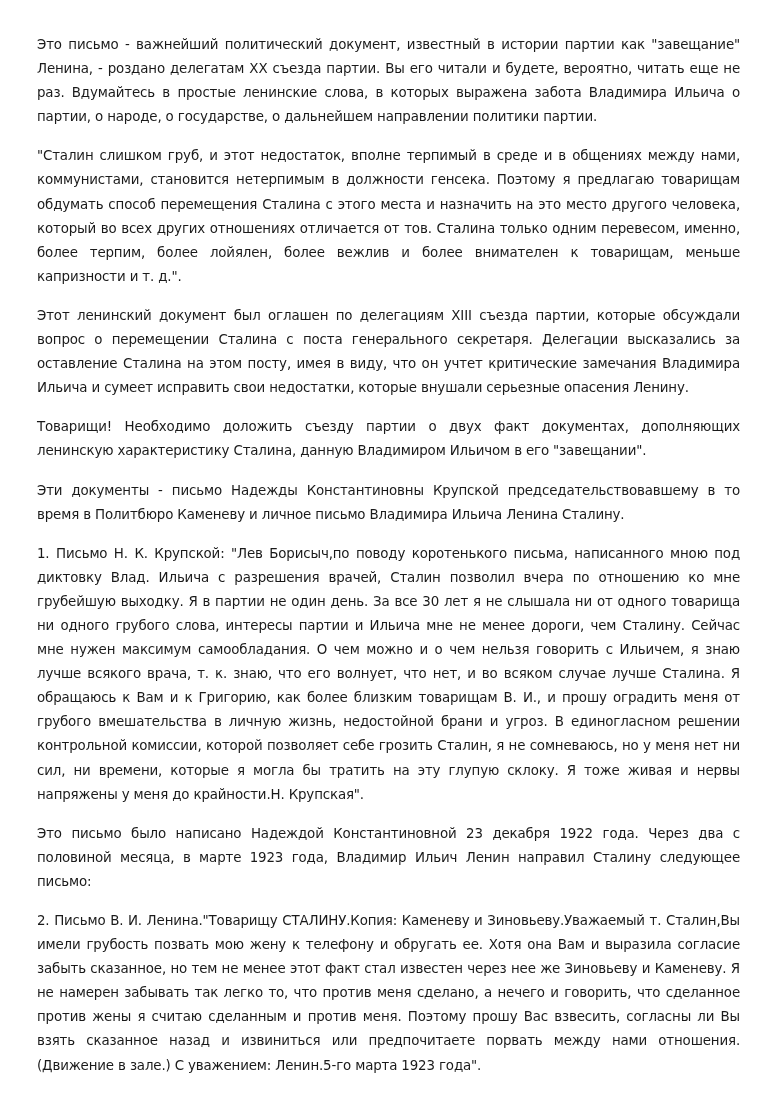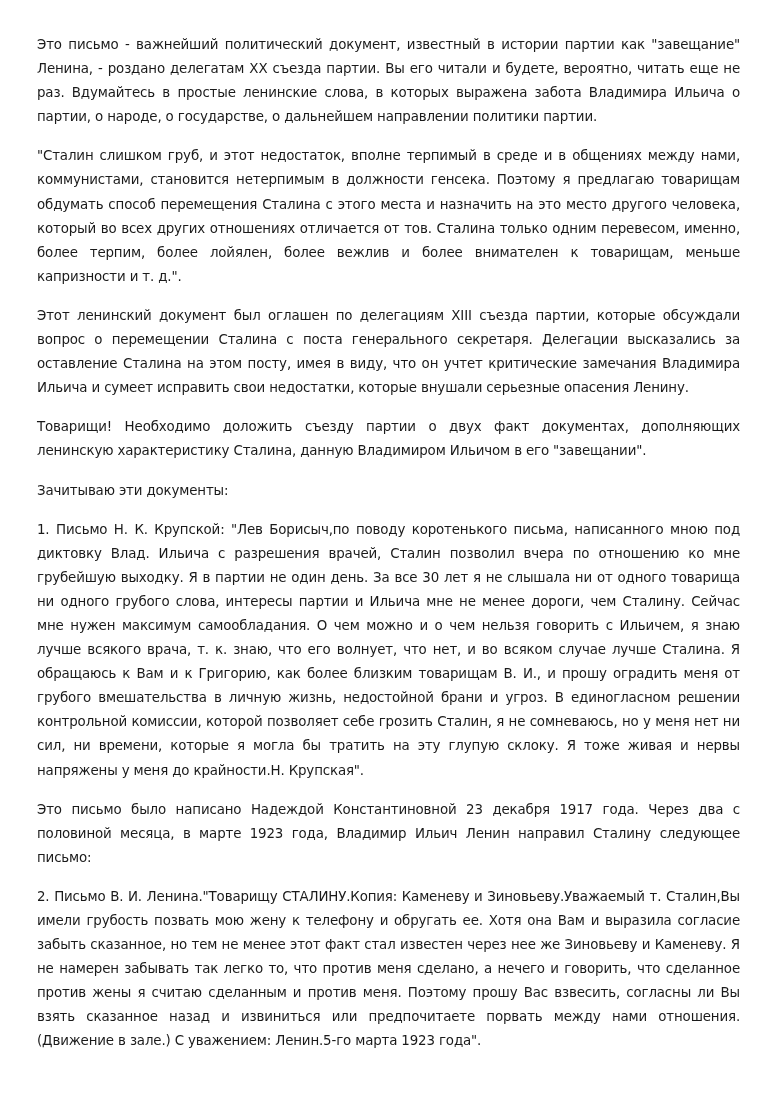--- a/index.html
+++ b/index.html
@@ -31,18 +31,18 @@
     }
   </style>
 </head>
 <body>
 
 <div class="page">
   <p>Это письмо - важнейший политический документ, известный в истории партии как "завещание" Ленина, - роздано делегатам XX съезда партии. Вы его читали и будете, вероятно, читать еще не раз. Вдумайтесь в простые ленинские слова, в которых выражена забота Владимира Ильича о партии, о народе, о государстве, о дальнейшем направлении политики партии.</p>
   <p>"Сталин слишком груб, и этот недостаток, вполне терпимый в среде и в общениях между нами, коммунистами, становится нетерпимым в должности генсека. Поэтому я предлагаю товарищам обдумать способ перемещения Сталина с этого места и назначить на это место другого человека, который во всех других отношениях отличается от тов. Сталина только одним перевесом, именно, более терпим, более лойялен, более вежлив и более внимателен к товарищам, меньше капризности и т. д.".</p>
   <p>Этот ленинский документ был оглашен по делегациям XIII съезда партии, которые обсуждали вопрос о перемещении Сталина с поста генерального секретаря. Делегации высказались за оставление Сталина на этом посту, имея в виду, что он учтет критические замечания Владимира Ильича и сумеет исправить свои недостатки, которые внушали серьезные опасения Ленину.</p>
   <p>Товарищи! Необходимо доложить съезду партии о двух факт документах, дополняющих ленинскую характеристику Сталина, данную Владимиром Ильичом в его "завещании".</p>
-  <p>Зачитываю эти документы:</p>
+  <p>Эти документы - письмо Надежды Константиновны Крупской председательствовавшему в то время в Политбюро Каменеву и личное письмо Владимира Ильича Ленина Сталину.</p>
   <p>1. Письмо Н. К. Крупской: "Лев Борисыч,по поводу коротенького письма, написанного мною под диктовку Влад. Ильича с разрешения врачей, Сталин позволил вчера по отношению ко мне грубейшую выходку. Я в партии не один день. За все 30 лет я не слышала ни от одного товарища ни одного грубого слова, интересы партии и Ильича мне не менее дороги, чем Сталину. Сейчас мне нужен максимум самообладания. О чем можно и о чем нельзя говорить с Ильичем, я знаю лучше всякого врача, т. к. знаю, что его волнует, что нет, и во всяком случае лучше Сталина. Я обращаюсь к Вам и к Григорию, как более близким товарищам В. И., и прошу оградить меня от грубого вмешательства в личную жизнь, недостойной брани и угроз. В единогласном решении контрольной комиссии, которой позволяет себе грозить Сталин, я не сомневаюсь, но у меня нет ни сил, ни времени, которые я могла бы тратить на эту глупую склоку. Я тоже живая и нервы напряжены у меня до крайности.Н. Крупская".</p>
-  <p>Это письмо было написано Надеждой Константиновной 23 декабря 1917 года. Через два с половиной месяца, в марте 1923 года, Владимир Ильич Ленин направил Сталину следующее письмо:</p>
+  <p>Это письмо было написано Надеждой Константиновной 23 декабря 1922 года. Через два с половиной месяца, в марте 1923 года, Владимир Ильич Ленин направил Сталину следующее письмо:</p>
   <p>2. Письмо В. И. Ленина."Товарищу СТАЛИНУ.Копия: Каменеву и Зиновьеву.Уважаемый т. Сталин,Вы имели грубость позвать мою жену к телефону и обругать ее. Хотя она Вам и выразила согласие забыть сказанное, но тем не менее этот факт стал известен через нее же Зиновьеву и Каменеву. Я не намерен забывать так легко то, что против меня сделано, а нечего и говорить, что сделанное против жены я считаю сделанным и против меня. Поэтому прошу Вас взвесить, согласны ли Вы взять сказанное назад и извиниться или предпочитаете порвать между нами отношения. (Движение в зале.) С уважением: Ленин.5-го марта 1923 года".</p>
 
 </div>
 
 </body></html>

